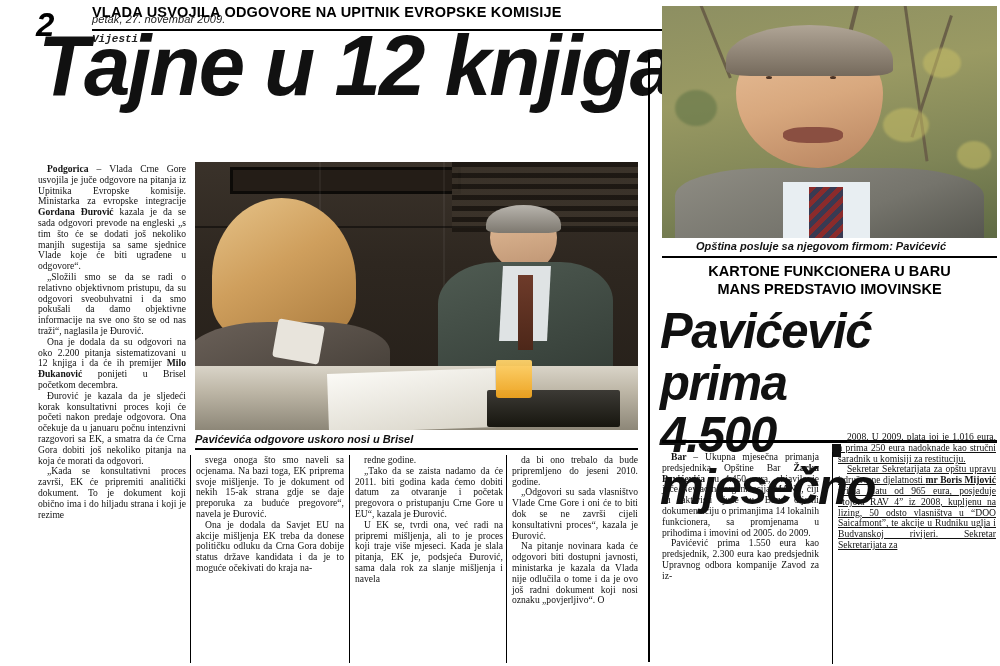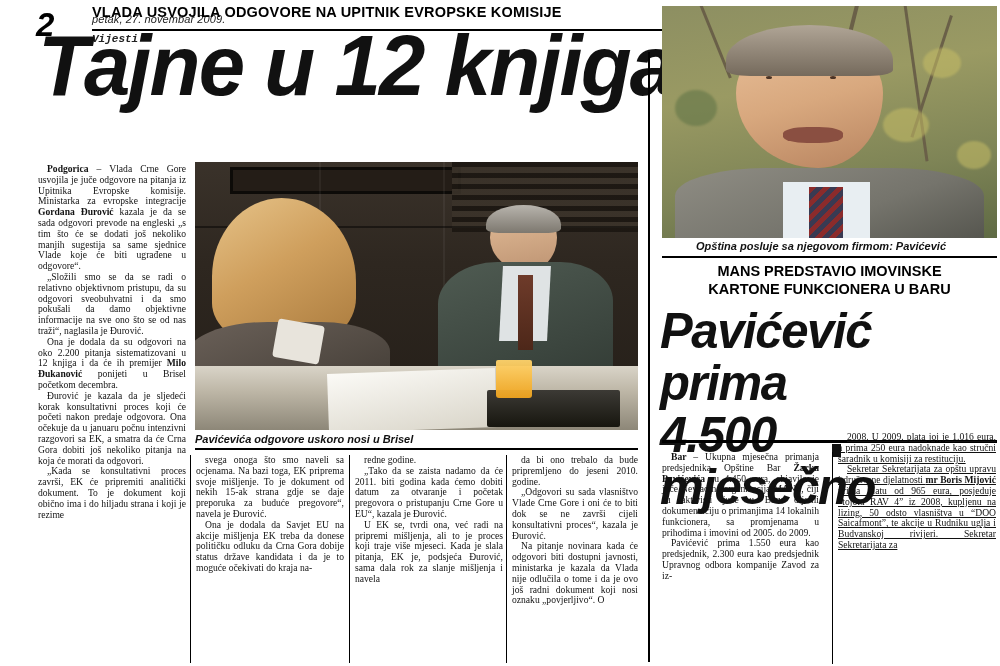--- a/index.html
+++ b/index.html
@@ -364,22 +364,22 @@
     <div class="p-mouth"></div>
     <div class="p-suit"></div>
     <div class="p-shirt"></div>
     <div class="p-tie"></div>
   </div>
 
   <div class="cap-pav">Opština posluje sa njegovom firmom: Pavićević</div>
   <div class="rule-pav"></div>
 
   <div class="right-overline">
+    <div>KARTONE FUNKCIONERA U BARU</div>
     <div>MANS PREDSTAVIO IMOVINSKE</div>
-    <div>KARTONE FUNKCIONERA U BARU</div>
   </div>
 
   <div class="right-headline">
     <div>Pavićević prima</div>
     <div>4.500 mjesečno</div>
   </div>
 
   <div class="rule-right2"></div>
   <div class="tick" style="left:832px; top:444px;"></div>
 

